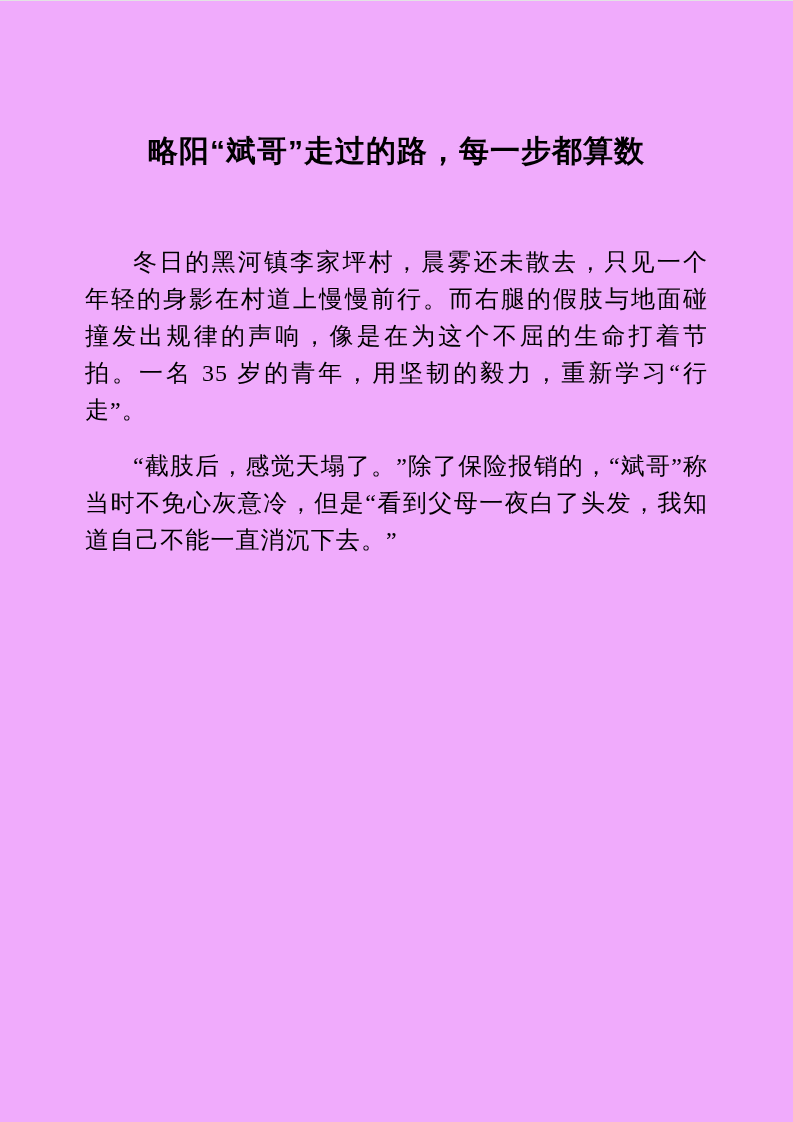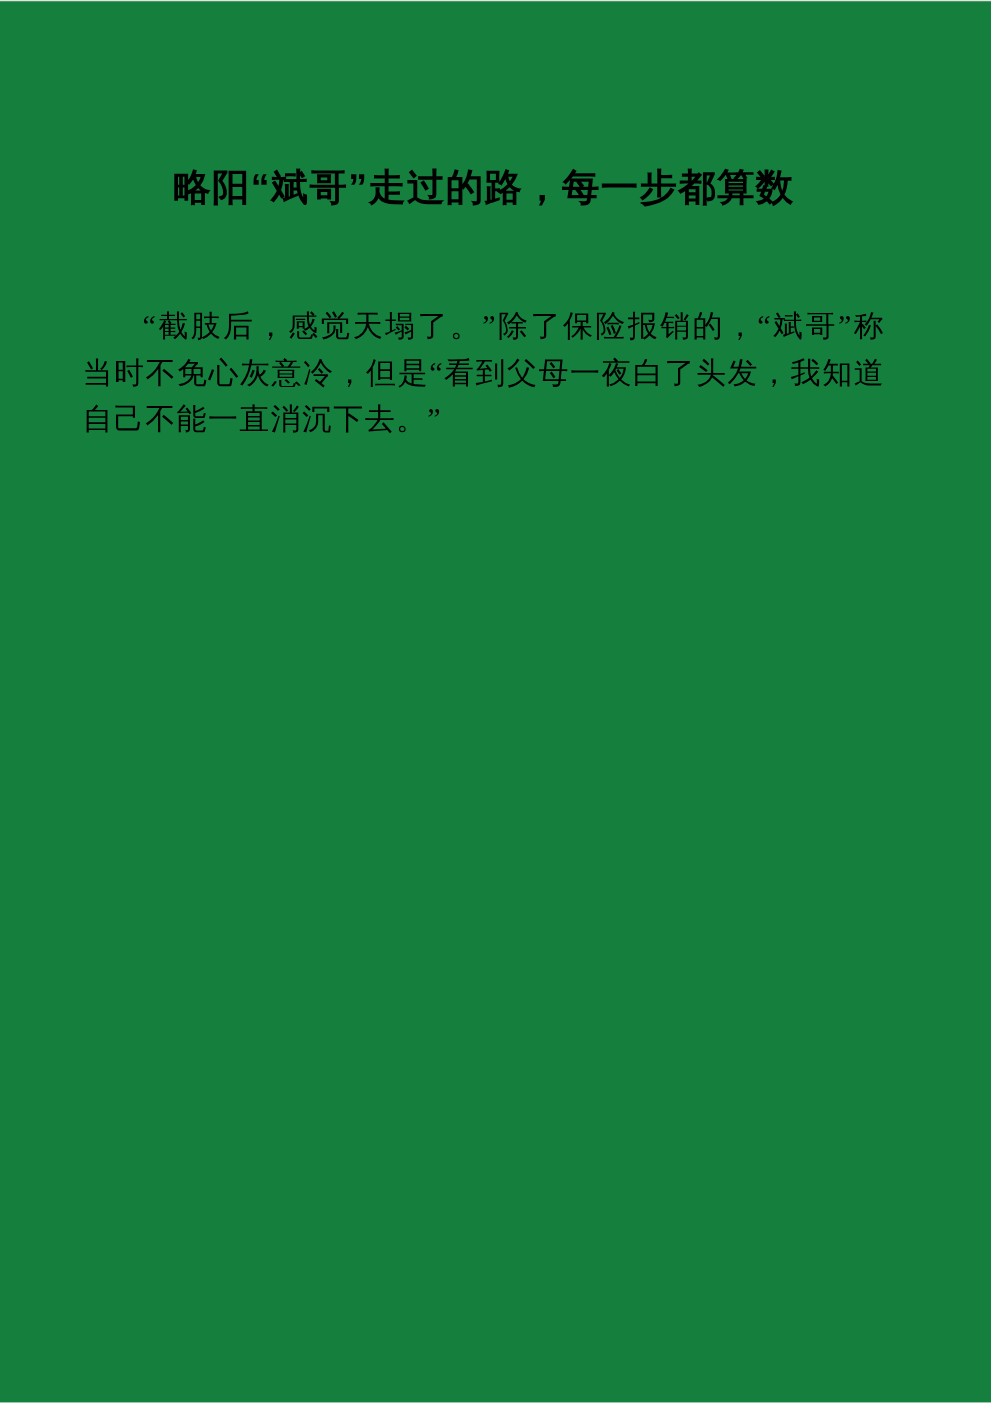--- a/index.html
+++ b/index.html
@@ -5,24 +5,24 @@
     html, body {
       margin: 0;
       padding: 0;
       background: #ffffff;
     }
     .page {
       position: relative;
       width: 793px;
       height: 1122px;
       margin: 0 auto;
-      background: #15803d;
+      background: #f0abfc;
       color: #000000;
       box-sizing: border-box;
-      padding: 130px 85px 0 66px;
+      padding: 130px 85px 0 85px;
       border-top: 1px solid #e3e3e3;
       overflow: hidden;
       font-family: "Liberation Serif", serif;
     }
     .doc-title {
       margin: 0;
       font-family: "Liberation Sans", sans-serif;
       font-weight: bold;
       font-size: 30px;
       line-height: 40px;
@@ -49,15 +49,16 @@
       margin-bottom: 0;
     }
   </style>
 </head>
 <body>
 
 <div class="page">
   <h1 class="doc-title">略阳“斌哥”走过的路，每一步都算数</h1>
 
   <div class="doc-body">
+    <p class="doc-paragraph">冬日的黑河镇李家坪村，晨雾还未散去，只见一个年轻的身影在村道上慢慢前行。而右腿的假肢与地面碰撞发出规律的声响，像是在为这个不屈的生命打着节拍。一名 35 岁的青年，用坚韧的毅力，重新学习“行走”。</p>
     <p class="doc-paragraph">“截肢后，感觉天塌了。”除了保险报销的，“斌哥”称当时不免心灰意冷，但是“看到父母一夜白了头发，我知道自己不能一直消沉下去。”</p>
   </div>
 </div>
 
 </body></html>

